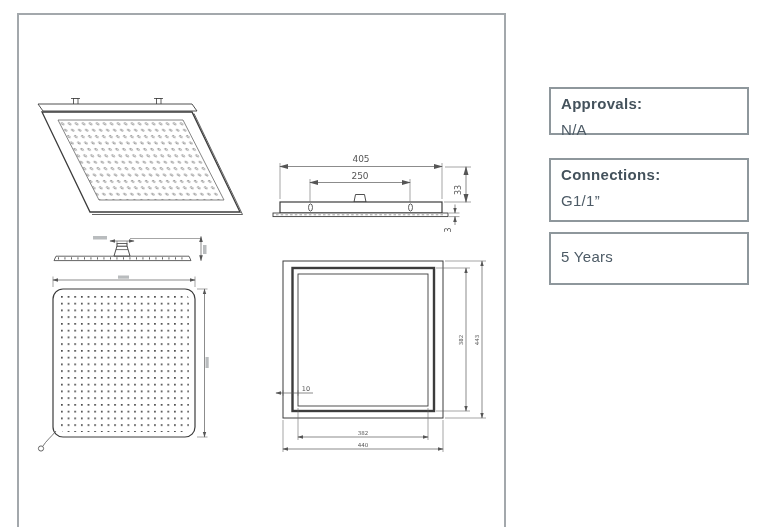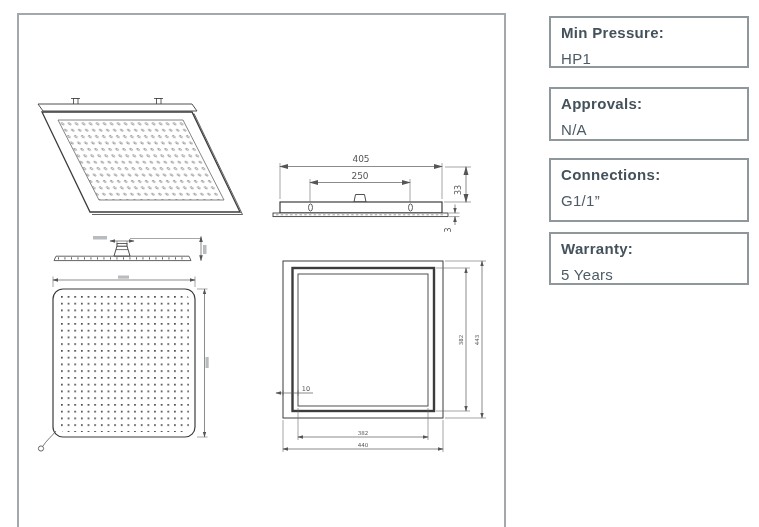--- a/index.html
+++ b/index.html
@@ -153,33 +153,28 @@
       <line x1="283" y1="449" x2="443" y2="449" class="dimline" marker-start="url(#arrS)" marker-end="url(#arrS)"></line>
       <text x="363" y="447" font-size="5.5" text-anchor="middle">440</text>
 
       <line x1="276" y1="393" x2="313" y2="393" class="dimline" marker-start="url(#arrS)"></line>
       <line x1="283" y1="390.2" x2="283" y2="395.8" class="extline"></line>
       <line x1="298" y1="390.2" x2="298" y2="395.8" class="extline"></line>
       <text x="306" y="391" font-size="6.5" text-anchor="middle">10</text>
     </g>
   </svg>
 
-  <div class="spec-box" style="top:16px;height:52px;">
-    <div class="spec-label">Min Pressure:</div>
-    <div class="spec-value">HP1</div>
-  </div>
 
-  <div class="spec-box" style="top:87px;height:54px;">
+  <div class="spec-box" style="top:87px;height:48px;">
     <div class="spec-label">Approvals:</div>
     <div class="spec-value">N/A</div>
   </div>
 
   <div class="spec-box" style="top:158px;height:64px;">
     <div class="spec-label">Connections:</div>
     <div class="spec-value">G1/1”</div>
   </div>
 
   <div class="spec-box" style="top:232px;height:53px;">
-    <div class="spec-label">Warranty:</div>
     <div class="spec-value">5 Years</div>
   </div>
 
 </div>
 
 </body></html>

